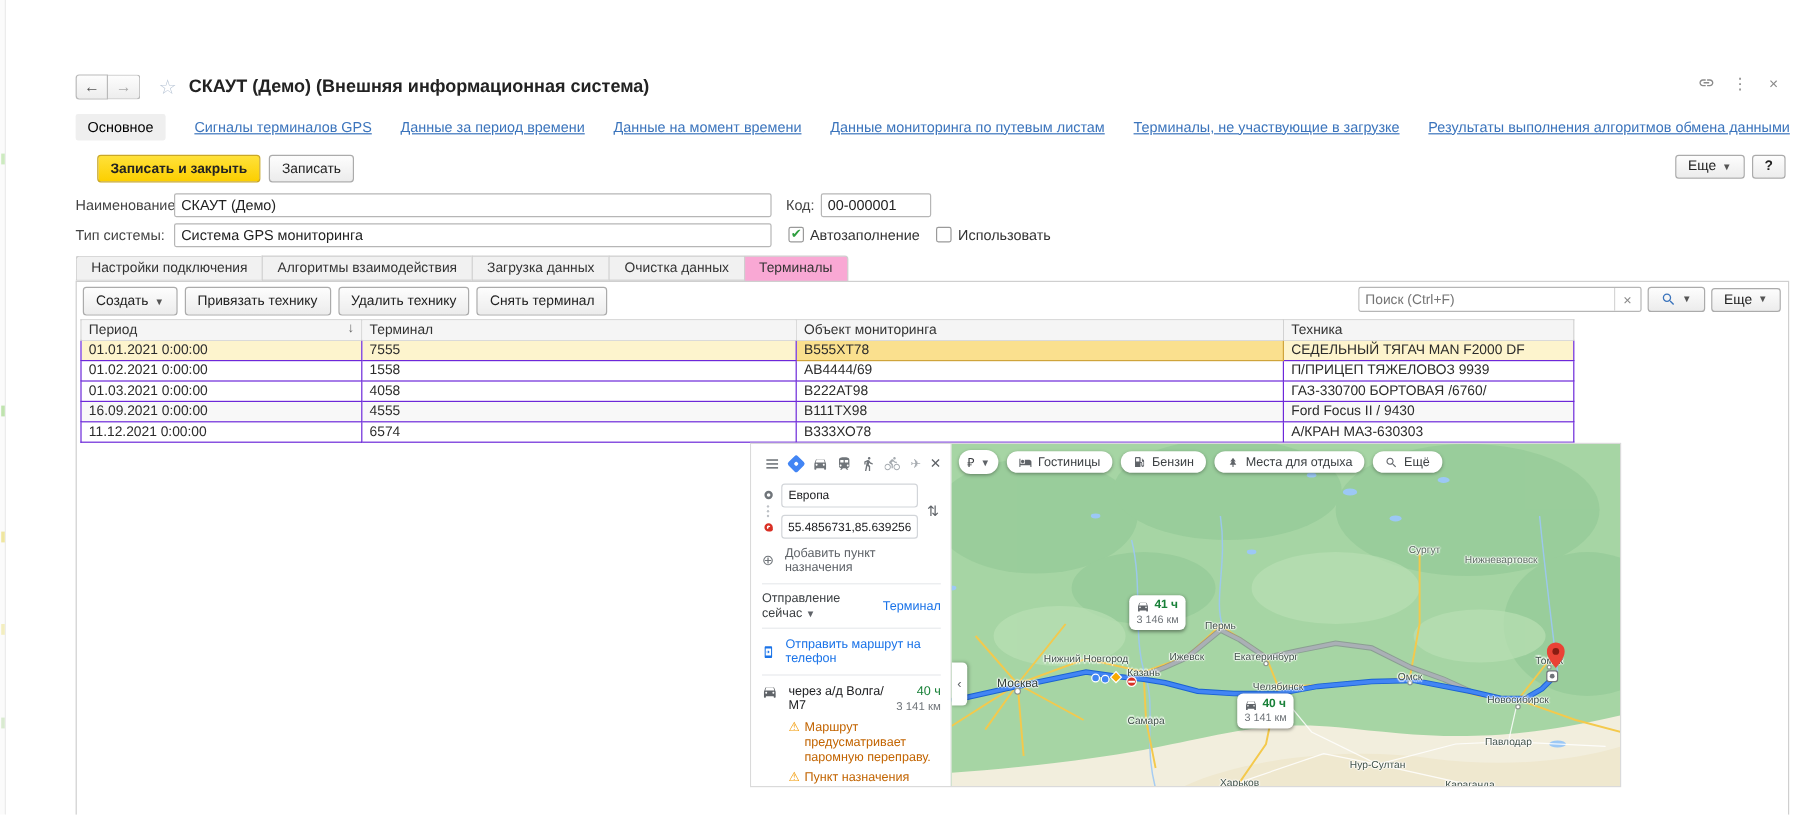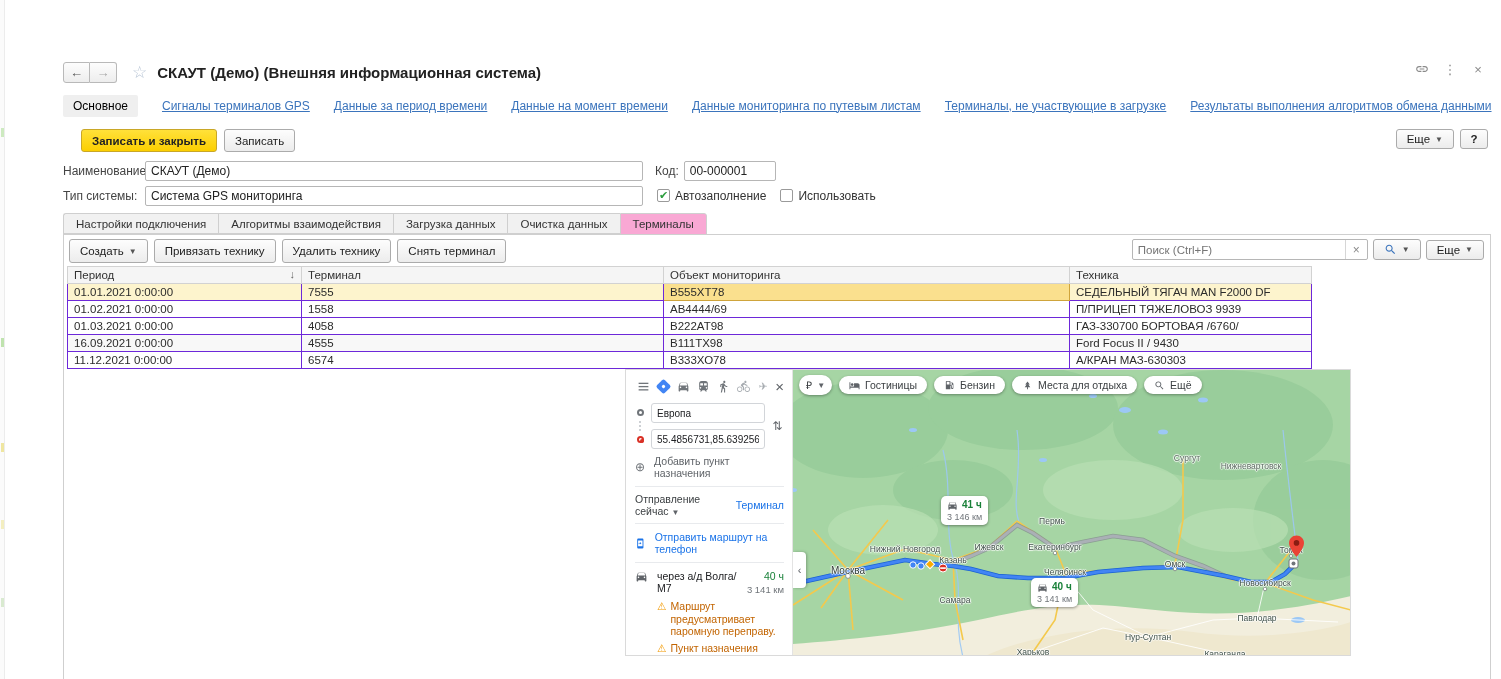--- a/index.html
+++ b/index.html
@@ -499,21 +499,21 @@
             <rect x="496" y="189" width="9" height="9" rx="2" fill="#fff" stroke="#70757a"></rect>
             <circle cx="500.5" cy="193.5" r="2" fill="#70757a"></circle>
           </svg>
 
           <div id="city-layer">
               <span class="city major" style="left: 55px; top: 200px;">Москва</span>
               <span class="city" style="left: 112px; top: 179px;">Нижний Новгород</span>
               <span class="city" style="left: 160px; top: 190px;">Казань</span>
               <span class="city" style="left: 162px; top: 230px;">Самара</span>
               <span class="city" style="left: 196px; top: 177px;">Ижевск</span>
-              <span class="city" style="left: 224px; top: 151px; margin-left: 35px;">Пермь</span>
+              <span class="city" style="left: 224px; top: 151px;">Пермь</span>
               <span class="city" style="left: 262px; top: 177px;">Екатеринбург</span>
               <span class="city" style="left: 272px; top: 202px;">Челябинск</span>
               <span class="city" style="left: 382px; top: 194px;">Омск</span>
               <span class="city" style="left: 498px; top: 180px;">Томск</span>
               <span class="city" style="left: 472px; top: 213px;">Новосибирск</span>
               <span class="city minor" style="left: 394px; top: 88px; text-align: right;">Сургут</span>
               <span class="city minor" style="left: 458px; top: 96px;">Нижневартовск</span>
               <span class="city" style="left: 240px; top: 282px;">Харьков</span>
               <span class="city" style="left: 355px; top: 267px;">Нур-Султан</span>
               <span class="city" style="left: 432px; top: 284px;">Караганда</span>

